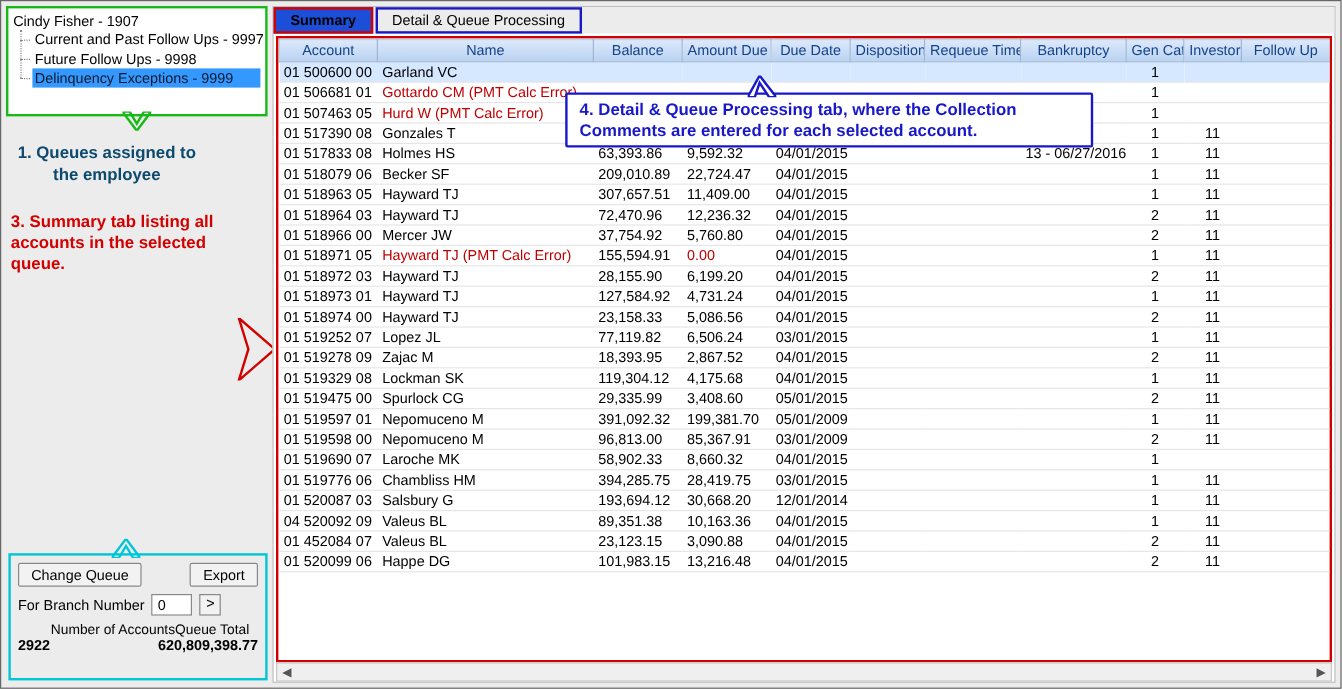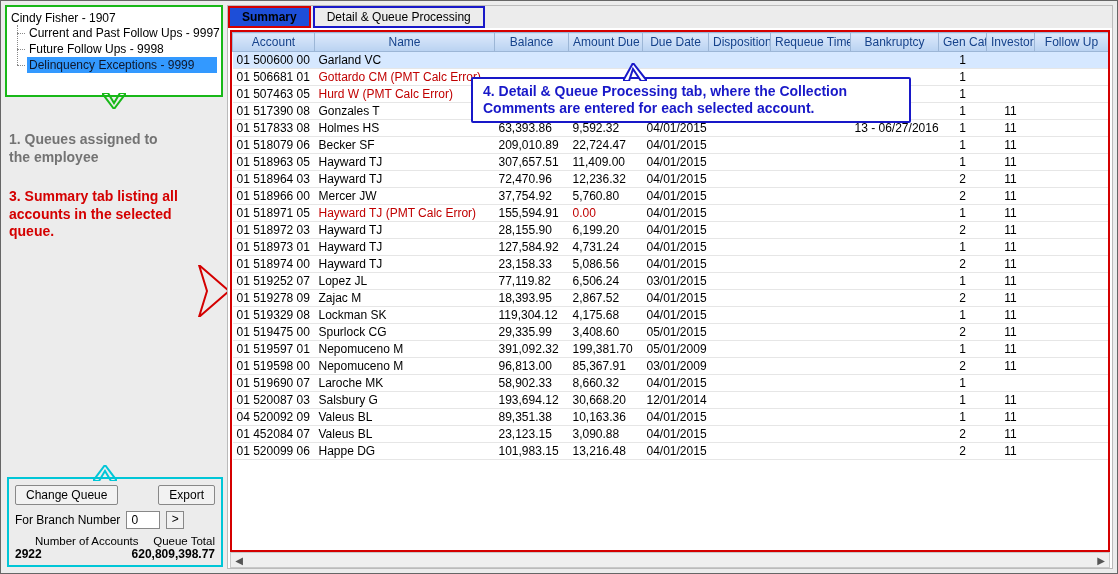--- a/index.html
+++ b/index.html
@@ -40,51 +40,51 @@
     width:8px; border-top:1px dotted #888;
   }
   .tree-item.sel { background:#3399FF; color:#0f172a; }
   .tree-tail {
     
     position:absolute; left:50%; bottom:-14px; transform:translateX(-50%);
   }
   .tree-tail svg { display:block; }
 
   .annot { font-size:14px; font-weight:bold; line-height:1.25; }
-  .annot.green { color:#737373; margin-top:34px; margin-left:4px; width:160px; }
+  .annot.green { color:#0c4a6e; margin-top:22px; margin-left:4px; width:160px;text-align:center; }
   .annot.red   { color:#D40000; margin-top:22px; margin-left:4px; width:180px; }
   .annot.cyan  { color:#00C6D7; position:absolute; left:6px; top:476px; width:200px;}
 
   .red-pointer {
     position:absolute; left:190px; top:260px;
   }
 
   .queue-box {
     position:absolute; left:2px; bottom:2px; width:216px;
     border:2px solid #00C6D7;
     background:#ECECEC;
-    padding:6px 6px 4px 6px;
+    padding:6px 6px 20px 6px;
   }
   .queue-box .row { display:flex; align-items:center; gap:6px; margin-bottom:6px;}
   .winbtn {
     background:#F2F2F2;
     border:1px solid #888; border-radius:2px;
     padding:2px 10px; font-size:12px;
     cursor:pointer;
   }
   .wininput {
     background:#fff; border:1px solid #888;
     padding:1px 4px; width:34px; font-size:12px;
   }
   .winstep {
     background:#F2F2F2; border:1px solid #888;
     width:18px; height:18px; text-align:center; line-height:14px;
     cursor:pointer; font-size:12px;
   }
-  .qb-labels { display:flex; justify-content:space-between; font-size:11.5px; margin-top:2px;margin-left:20px;}
+  .qb-labels { display:flex; justify-content:center; font-size:11.5px; margin-top:2px;margin-left:20px;}
   .qb-vals   { display:flex; justify-content:space-between; font-weight:bold; font-size:12px;gap:24px;}
   .cyan-tail { position:absolute; left:84px; top:-14px; }
 
   
   .main {
     position:absolute; left:226px; top:4px; right:4px; bottom:4px;
     background:#fff;
     border:1px solid #BBB;
   }
 
@@ -509,20 +509,33 @@
             <td class="num">8,660.32</td>
             <td>04/01/2015</td>
             <td></td>
             <td></td>
             <td></td>
             <td class="center">1</td>
             <td class="center"></td>
             <td></td>
           </tr>
           <tr>
+            <td>01 519776 06</td>
+            <td>Chambliss HM</td>
+            <td class="num">394,285.75</td>
+            <td class="num">28,419.75</td>
+            <td>03/01/2015</td>
+            <td></td>
+            <td></td>
+            <td></td>
+            <td class="center">1</td>
+            <td class="center">11</td>
+            <td></td>
+          </tr>
+          <tr>
             <td>01 520087 03</td>
             <td>Salsbury G</td>
             <td class="num">193,694.12</td>
             <td class="num">30,668.20</td>
             <td>12/01/2014</td>
             <td></td>
             <td></td>
             <td></td>
             <td class="center">1</td>
             <td class="center">11</td>

